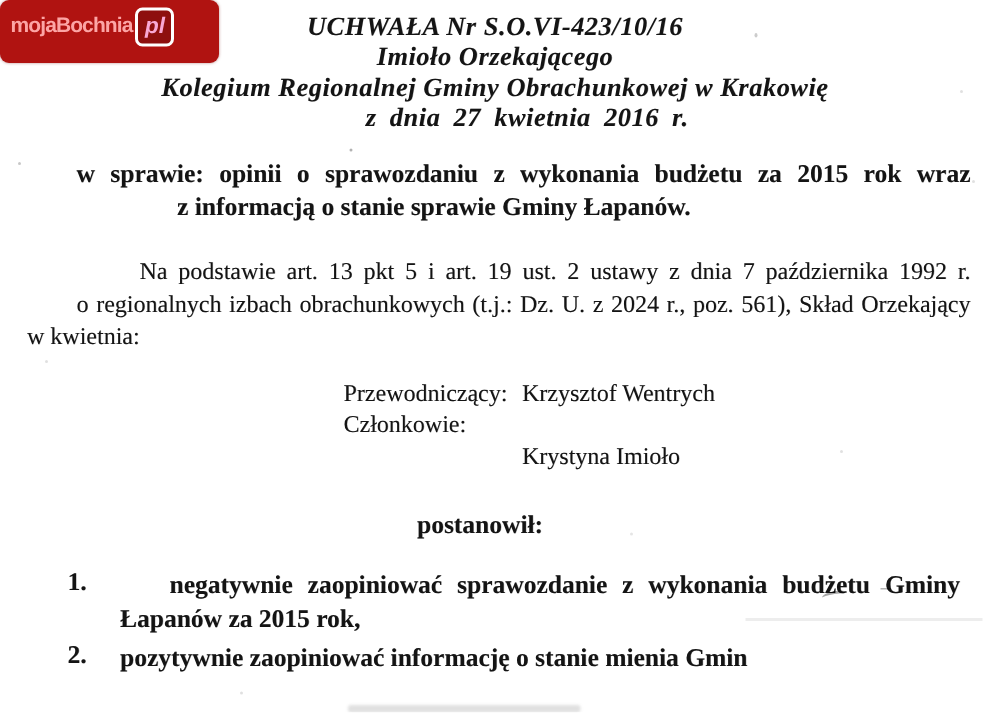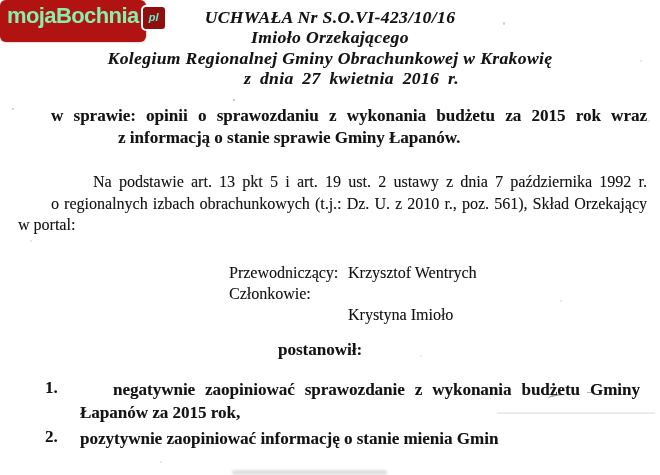--- a/index.html
+++ b/index.html
@@ -16,39 +16,39 @@
           font-size:17.5px;line-height:20.3px;letter-spacing:0.4px;font-style:italic;}
   .header .date-line{word-spacing:4px;margin-left:43px;}
 
   .subject{top:105px;left:18px;width:629px;font-weight:bold;
            font-size:17px;line-height:22px;}
   .subject .l2{margin-left:100px;}
 
   .legal{top:171px;left:18px;width:629px;font-size:16px;line-height:21.5px;}
   .legal .l1{padding-left:42px;}
 
-  .panel{top:262px;left:229px;font-size:16px;line-height:21px;}
+  .panel{top:252px;left:229px;font-size:16px;line-height:21px;}
   .panel .row{display:flex;}
   .panel .lbl{width:119px;flex:0 0 119px;}
 
   .resolved{top:340px;left:278px;font-weight:bold;font-size:17px;}
 
   .item-num{left:45px;font-weight:bold;font-size:17px;}
   .item-text{left:80px;width:560px;font-weight:bold;font-size:17px;line-height:23px;}
   .i1{top:378px;}
   .i2{top:427px;}
 
   .watermark{left:500px;top:426px;width:146px;height:42px;background:#b01311;
              border-radius:6px;font-family:"Liberation Sans","DejaVu Sans",sans-serif;
              text-shadow:none;z-index:5;box-shadow:0 0 2px rgba(120,20,20,0.5);}
   .wm-row{position:absolute;left:7px;top:3px;display:flex;align-items:flex-start;}
-  .wm-brand{color:#86efac;font-weight:bold;font-size:22px;letter-spacing:-0.6px;line-height:26px;}
+  .wm-brand{color:#fca5a5;font-weight:bold;font-size:14px;letter-spacing:-0.6px;line-height:26px;}
   .wm-badge{margin-left:2px;margin-top:2px;width:22px;height:22px;background:#8e0f0e;
-            border:2px solid #fff;border-radius:5px;color:#5eead4;font-weight:bold;
-            font-style:italic;font-size:11px;line-height:21px;text-align:center;}
+            border:2px solid #fff;border-radius:5px;color:#f9a8d4;font-weight:bold;
+            font-style:italic;font-size:15px;line-height:21px;text-align:center;}
   .wm-tagline{position:absolute;right:35px;bottom:4px;color:#fff;font-size:8.5px;
               letter-spacing:0.2px;}
 
   .speck{position:absolute;background:#000;border-radius:50%;width:2px;height:2px;}
   .squiggle{position:absolute;left:548px;top:394px;width:17px;height:4px;
             border-top:2px solid rgba(0,0,0,0.35);border-radius:60%;transform:rotate(-10deg);}
   .dash{position:absolute;left:587px;top:392px;width:7px;height:0;
         border-top:1.5px solid rgba(0,0,0,0.3);}
   .scanline{position:absolute;left:497px;top:412px;width:158px;height:2px;
             background:rgba(0,0,0,0.07);}
@@ -67,22 +67,22 @@
     <div class="date-line">z dnia 27 kwietnia 2016 r.</div>
   </div>
 
   <div class="abs subject">
     <div class="l-just">w sprawie: opinii o sprawozdaniu z wykonania budżetu za 2015 rok wraz</div>
     <div class="l2">z informacją o stanie sprawie Gminy Łapanów.</div>
   </div>
 
   <div class="abs legal">
     <div class="l1 l-just">Na podstawie art. 13 pkt 5 i art. 19 ust. 2 ustawy z dnia 7 października 1992 r.</div>
-    <div class="l-just">o regionalnych izbach obrachunkowych (t.j.: Dz. U. z 2010 r., poz. 561), Skład Orzekający</div>
-    <div>w portal:</div>
+    <div class="l-just">o regionalnych izbach obrachunkowych (t.j.: Dz. U. z 2024 r., poz. 561), Skład Orzekający</div>
+    <div>w kwietnia:</div>
   </div>
 
   <div class="abs panel">
     <div class="row">
       <span class="lbl">Przewodniczący:</span>
       <span>Krzysztof Wentrych</span>
     </div>
     <div class="row">
       <span class="lbl">Członkowie:</span>
     </div>

